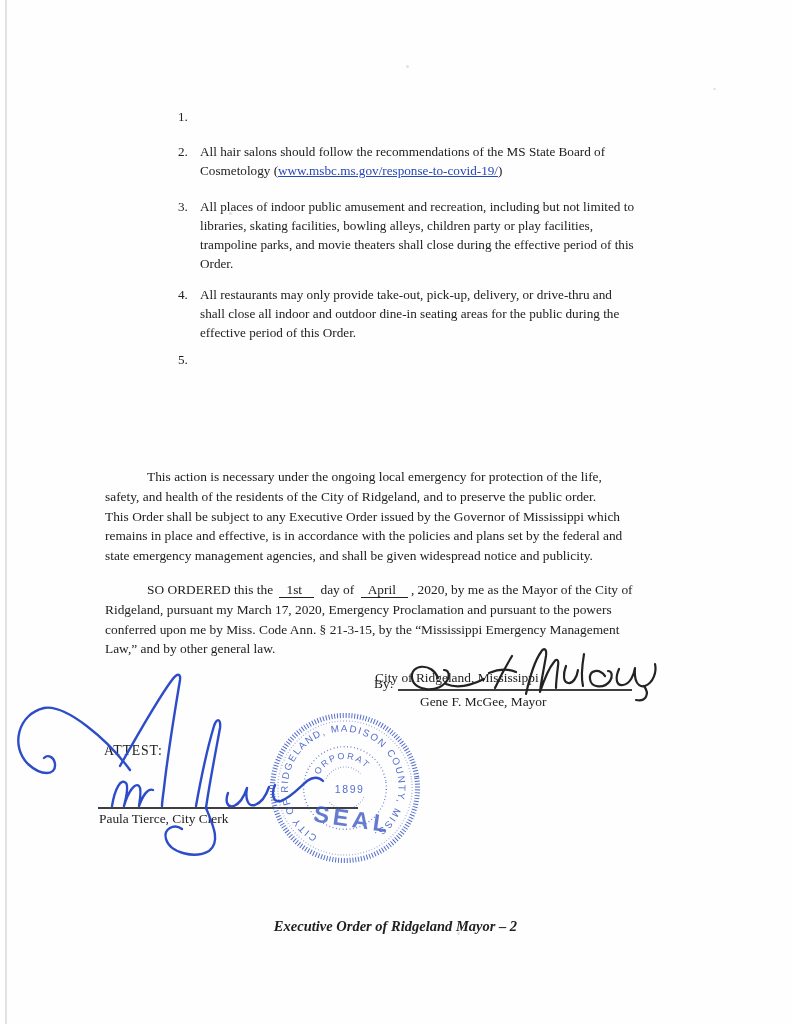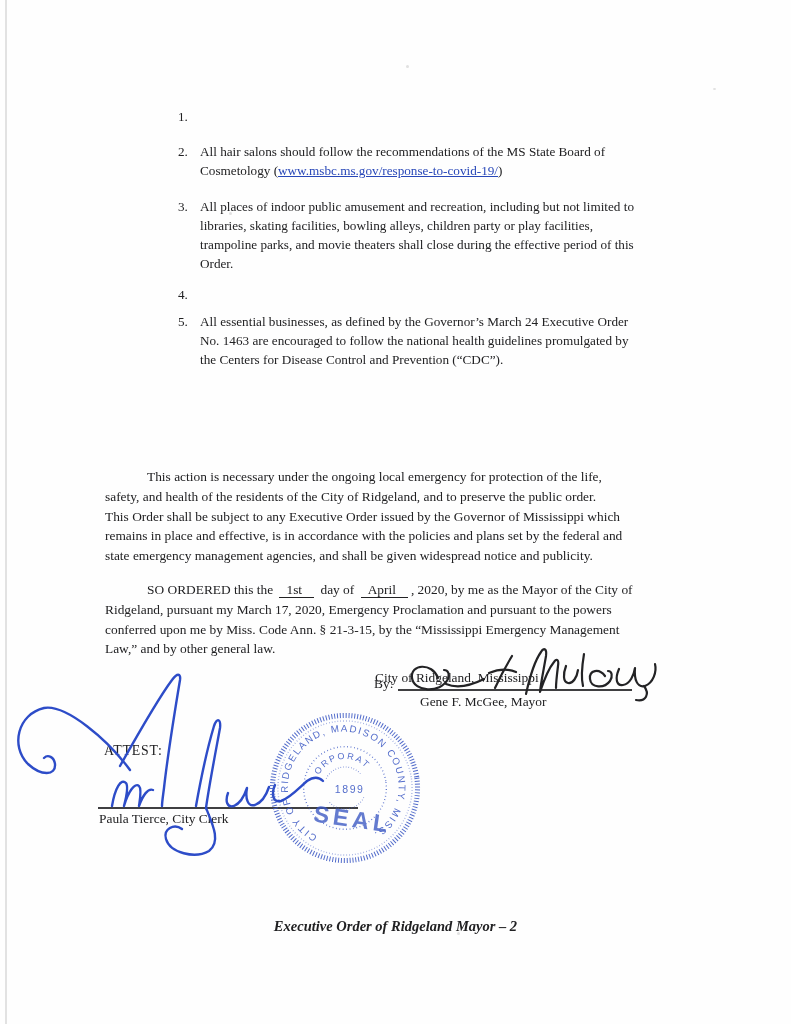--- a/index.html
+++ b/index.html
@@ -66,26 +66,26 @@
     </div>
     <div class="list-item gap3">
       <span class="li-num">3.</span>
       <span class="li-text">All places of indoor public amusement and recreation, including but not limited to
 libraries, skating facilities, bowling alleys, children party or play facilities,
 trampoline parks, and movie theaters shall close during the effective period of this
 Order.</span>
     </div>
     <div class="list-item gap4">
       <span class="li-num">4.</span>
+      <span class="li-text">All restaurants may only provide take-out, pick-up, delivery, or drive-thru and
+shall close all indoor and outdoor dine-in seating areas for the public during the
+effective period of this Order.</span>
     </div>
     <div class="list-item">
       <span class="li-num">5.</span>
-      <span class="li-text">All essential businesses, as defined by the Governor’s March 24 Executive Order
-No. 1463 are encouraged to follow the national health guidelines promulgated by
-the Centers for Disease Control and Prevention (“CDC”).</span>
     </div>
   </div>
 
   <p class="para" id="para-action">This action is necessary under the ongoing local emergency for protection of the life,
 safety, and health of the residents of the City of Ridgeland, and to preserve the public order.
 This Order shall be subject to any Executive Order issued by the Governor of Mississippi which
 remains in place and effective, is in accordance with the policies and plans set by the federal and
 state emergency management agencies, and shall be given widespread notice and publicity.</p>
 
   <p class="para" id="para-ordered"><span>SO ORDERED this the </span><span class="blank">1st</span><span> day of </span><span class="blank">April</span><span>, 2020, by me as the Mayor of the City of

